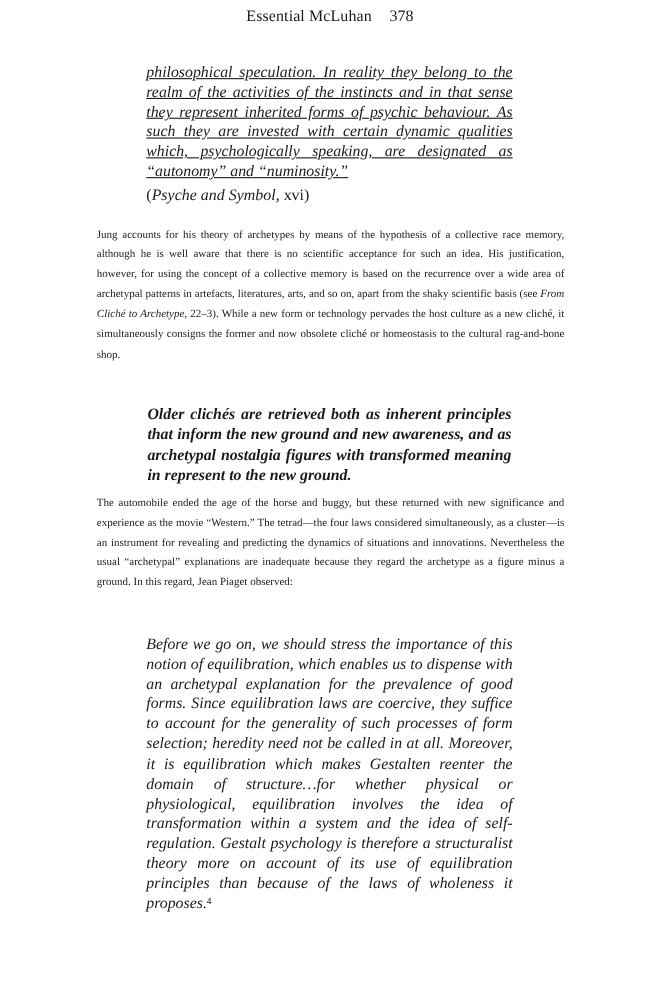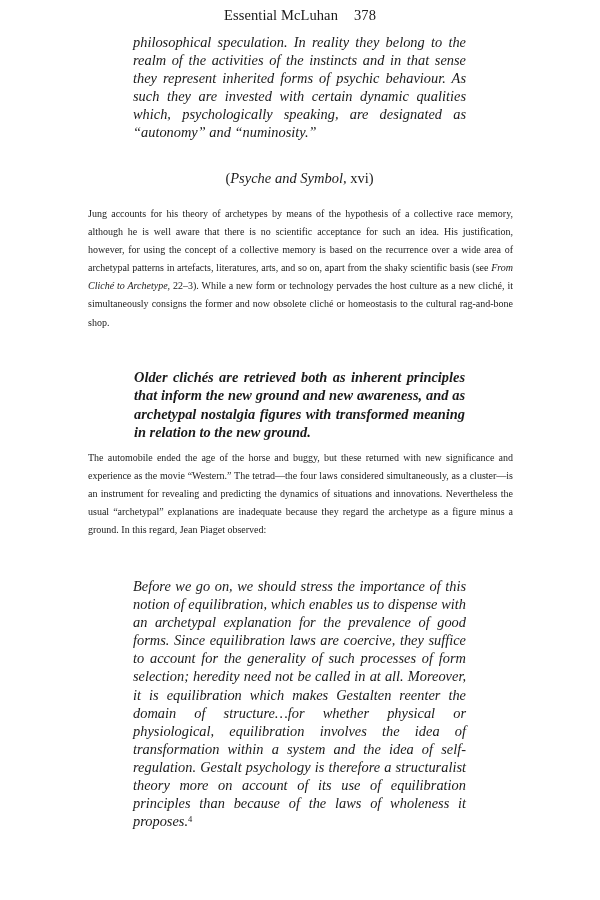--- a/index.html
+++ b/index.html
@@ -50,21 +50,21 @@
     .quote.bold {
       font-weight: bold;
       left: 134px;
       width: 331px;
       line-height: 18.4px;
     }
     .citation {
       position: absolute;
       left: 133px;
       width: 333px;
-      text-align: center;
+      text-align: left;
       font-size: 14.5px;
       line-height: 18px;
     }
     .citation i { font-style: italic; }
     .para {
       left: 88px;
       width: 425px;
     }
     .para i { font-style: italic; }
     sup.fn {
@@ -77,25 +77,25 @@
   </style>
 </head>
 <body>
 
 <div class="page">
 
   <div class="running-head">
     <span>Essential McLuhan</span><span class="pg">378</span>
   </div>
 
-  <p class="block quote" style="top:33px;"><span>philosophical speculation. In reality they belong to the realm of the activities of the instincts and in that sense they represent inherited forms of psychic behaviour. As such they are invested with certain dynamic qualities which, psychologically speaking, are designated as “autonomy” and “numinosity.”</span></p>
+  <p class="block quote" style="top:57px;text-decoration:underline;"><span>philosophical speculation. In reality they belong to the realm of the activities of the instincts and in that sense they represent inherited forms of psychic behaviour. As such they are invested with certain dynamic qualities which, psychologically speaking, are designated as “autonomy” and “numinosity.”</span></p>
 
   <div class="citation" style="top:169px;"><span>(</span><i>Psyche and Symbol,</i><span> xvi)</span></div>
 
   <p class="block para" style="top:205px;"><span>Jung accounts for his theory of archetypes by means of the hypothesis of a collective race memory, although he is well aware that there is no scientific acceptance for such an idea. His justification, however, for using the concept of a collective memory is based on the recurrence over a wide area of archetypal patterns in artefacts, literatures, arts, and so on, apart from the shaky scientific basis (see </span><i>From Cliché to Archetype,</i><span> 22–3). While a new form or technology pervades the host culture as a new cliché, it simultaneously consigns the former and now obsolete cliché or homeostasis to the cultural rag-and-bone shop.</span></p>
 
-  <p class="block quote bold" style="top:368px;"><span>Older clichés are retrieved both as inherent principles that inform the new ground and new awareness, and as archetypal nostalgia figures with transformed meaning in relation to the new ground.</span></p>
+  <p class="block quote bold" style="top:368px;"><span>Older clichés are retrieved both as inherent principles that inform the new ground and new awareness, and as archetypal nostalgia figures with transformed meaning in represent to the new ground.</span></p>
 
   <p class="block para" style="top:449px;"><span>The automobile ended the age of the horse and buggy, but these returned with new significance and experience as the movie “Western.” The tetrad—the four laws considered simultaneously, as a cluster—is an instrument for revealing and predicting the dynamics of situations and innovations. Nevertheless the usual “archetypal” explanations are inadequate because they regard the archetype as a figure minus a ground. In this regard, Jean Piaget observed:</span></p>
 
   <p class="block quote" style="top:577px;"><span>Before we go on, we should stress the importance of this notion of equilibration, which enables us to dispense with an archetypal explanation for the prevalence of good forms. Since equilibration laws are coercive, they suffice to account for the generality of such processes of form selection; heredity need not be called in at all. Moreover, it is equilibration which makes Gestalten reenter the domain of structure…for whether physical or physiological, equilibration involves the idea of transformation within a system and the idea of self-regulation. Gestalt psychology is therefore a structuralist theory more on account of its use of equilibration principles than because of the laws of wholeness it proposes.</span><sup class="fn">4</sup></p>
 
 </div>
 
 </body></html>

